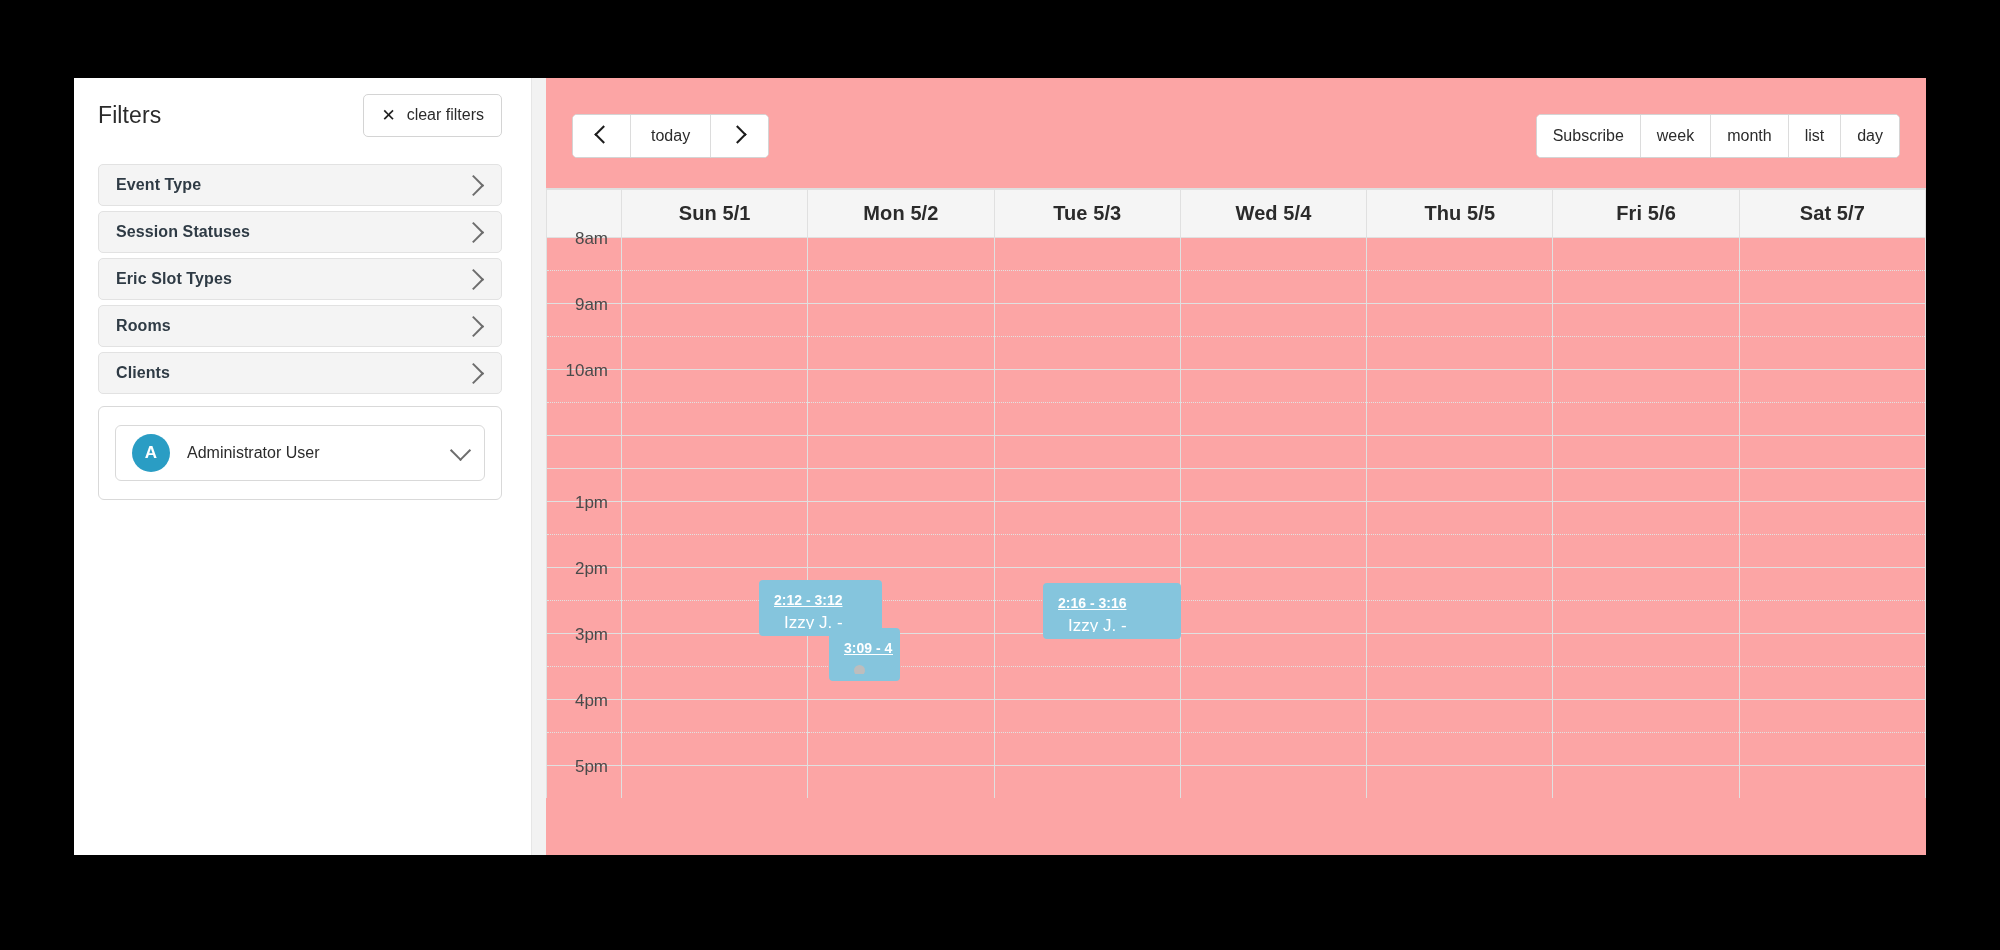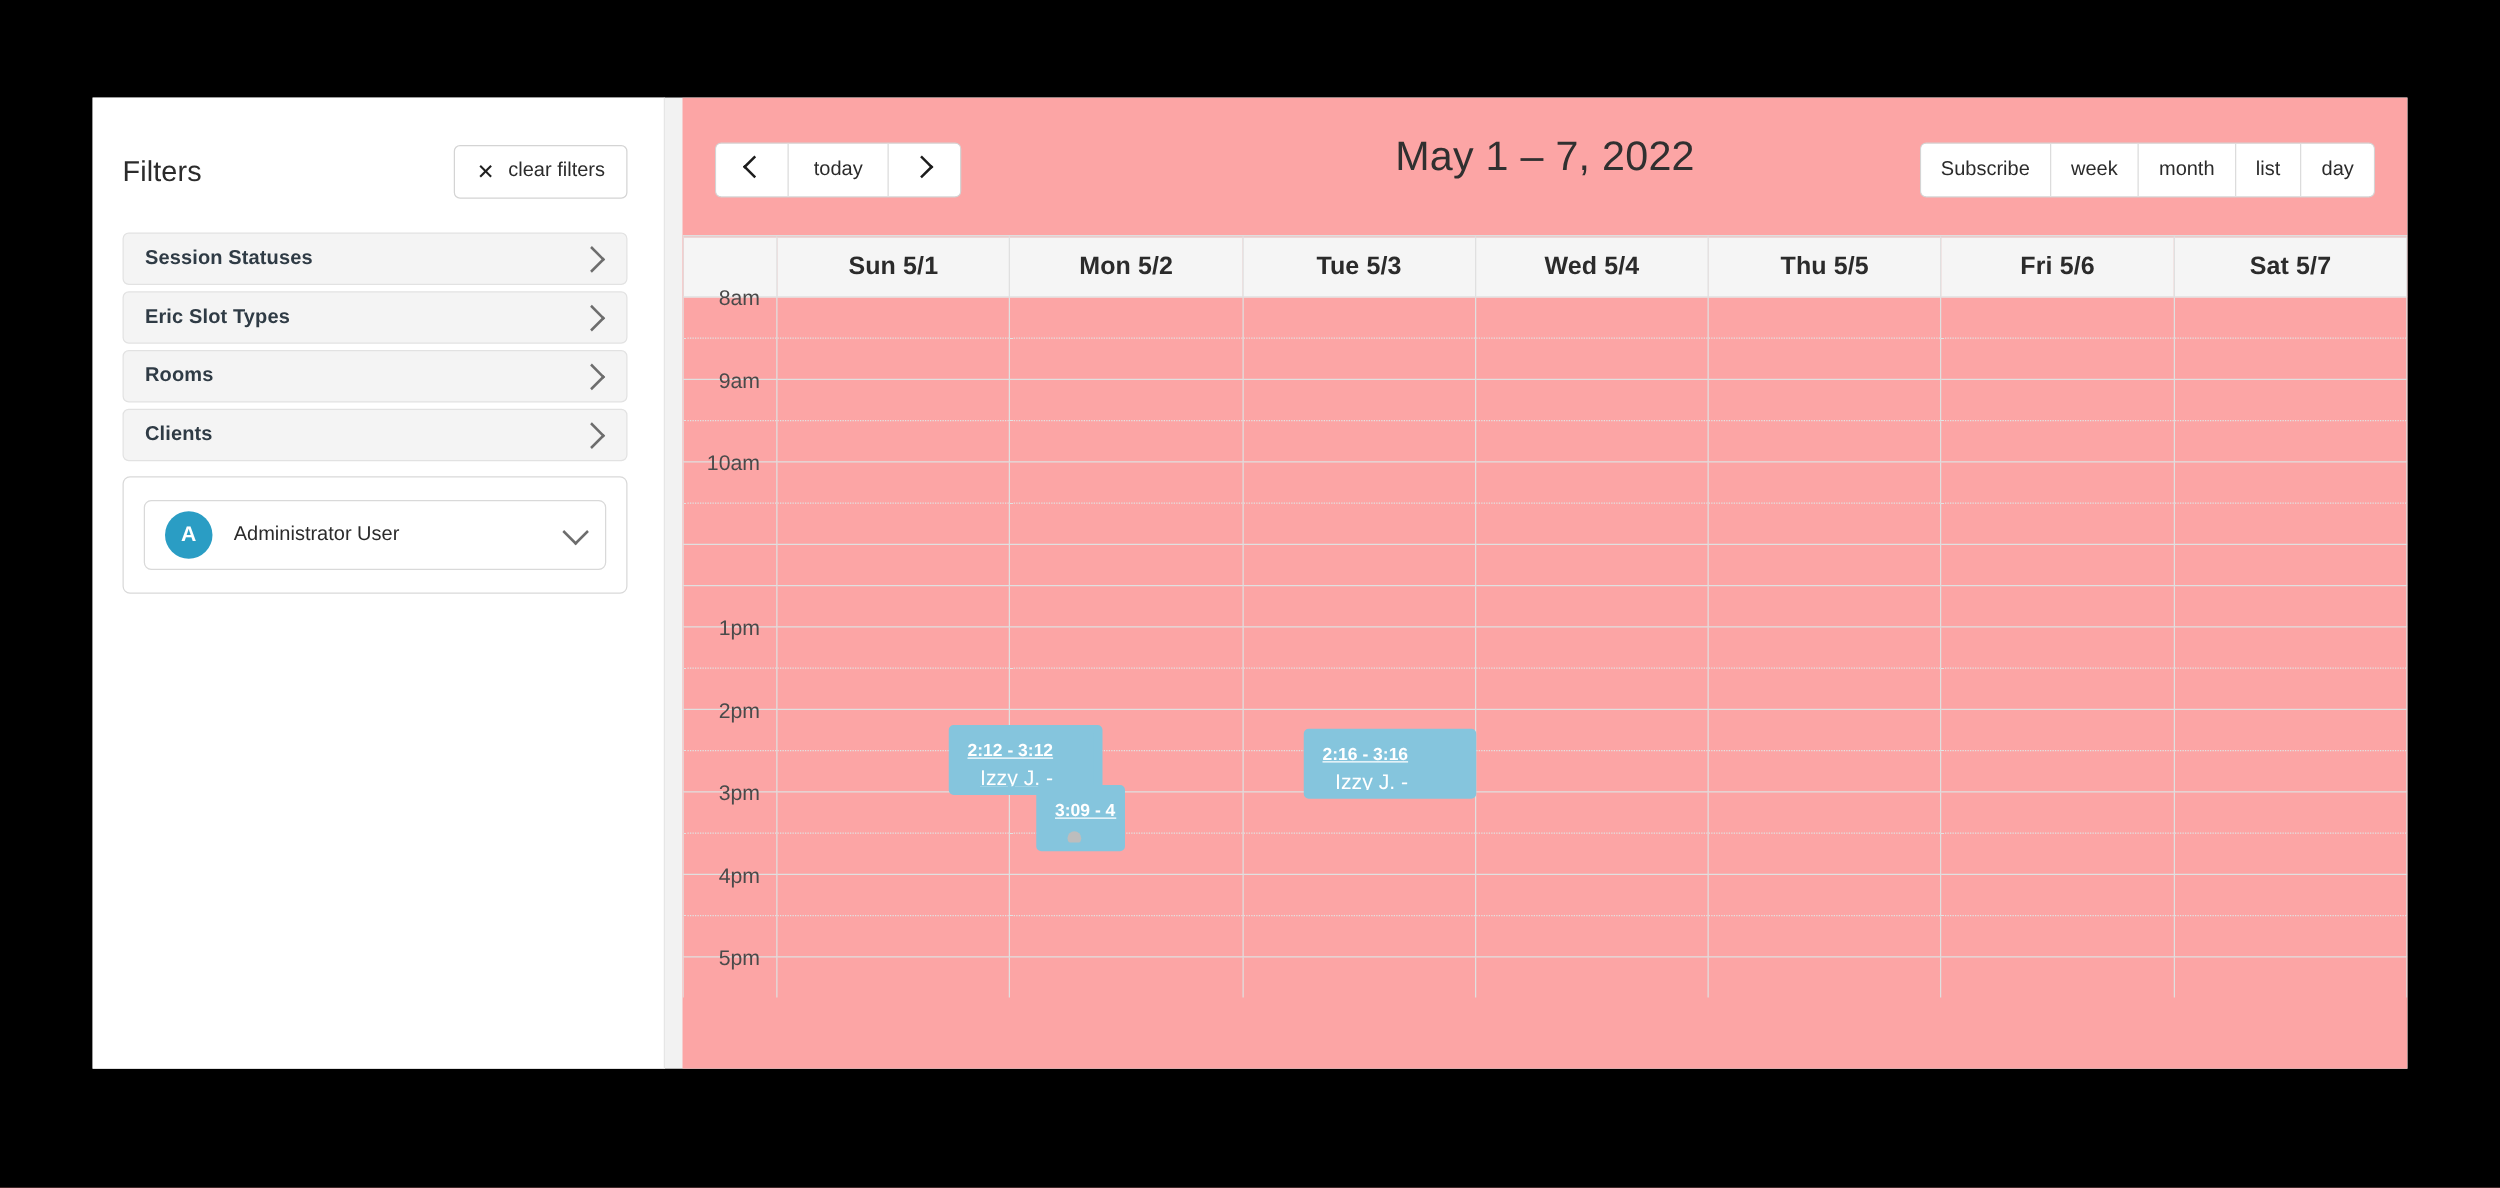--- a/index.html
+++ b/index.html
@@ -34,21 +34,21 @@
     width: 458px;
     height: 777px;
     background: #ffffff;
     border-right: 1px solid #e6e6e6;
     box-sizing: border-box;
   }
 
   #filters-card {
     position: absolute;
     left: 24px;
-    top: 36px;
+    top: 14px;
     width: 404px;
     box-sizing: border-box;
   }
 
   #filters-head {
     display: flex;
     align-items: center;
     justify-content: space-between;
     height: 46px;
     margin-bottom: 26px;
@@ -332,20 +332,24 @@
         <div id="filters-title">Filters</div>
 
         <button id="clear-filters-btn">
           <span class="x-glyph">✕</span>
           <span class="lbl">clear filters</span>
         </button>
       </div>
 
       <div id="filter-groups">
           <div class="filter-row">
+            <span class="f-label">Event Type</span>
+            <span class="chev right"></span>
+          </div>
+          <div class="filter-row">
             <span class="f-label">Session Statuses</span>
             <span class="chev right"></span>
           </div>
           <div class="filter-row">
             <span class="f-label">Eric Slot Types</span>
             <span class="chev right"></span>
           </div>
           <div class="filter-row">
             <span class="f-label">Rooms</span>
             <span class="chev right"></span>
@@ -373,21 +377,20 @@
       <div id="nav-group" class="btn-group">
         <button>
           <span class="arrow-glyph prev"></span>
         </button>
         <button>today</button>
         <button>
           <span class="arrow-glyph next"></span>
         </button>
       </div>
 
-      <div id="cal-title">May 1 – 7, 2022</div>
 
       <div id="view-group" class="btn-group">
           <button>Subscribe</button>
           <button>week</button>
           <button>month</button>
           <button>list</button>
           <button>day</button>
         </div>
     </div>
 

